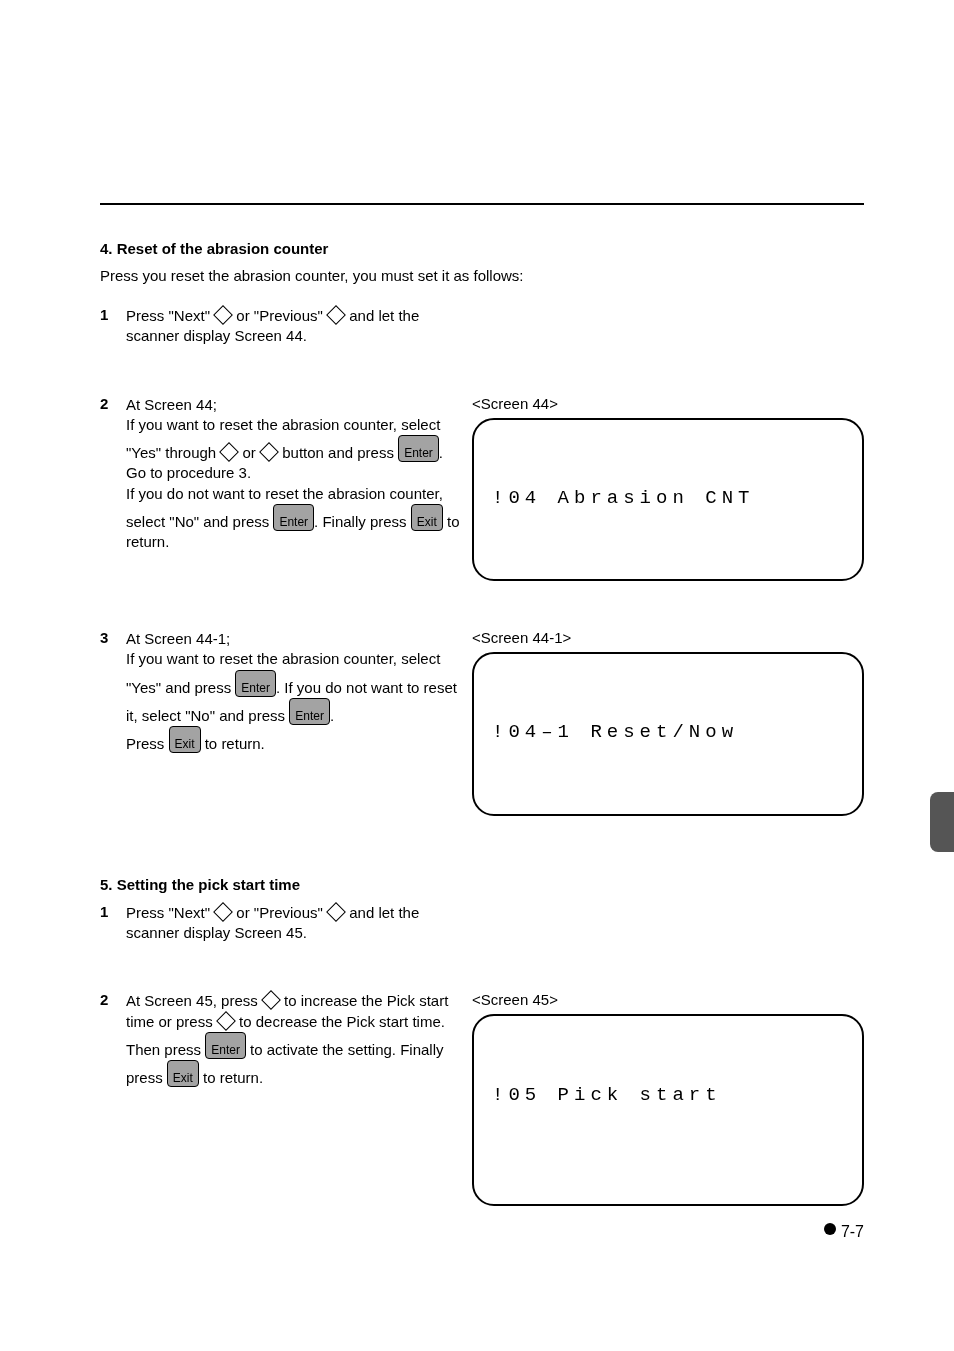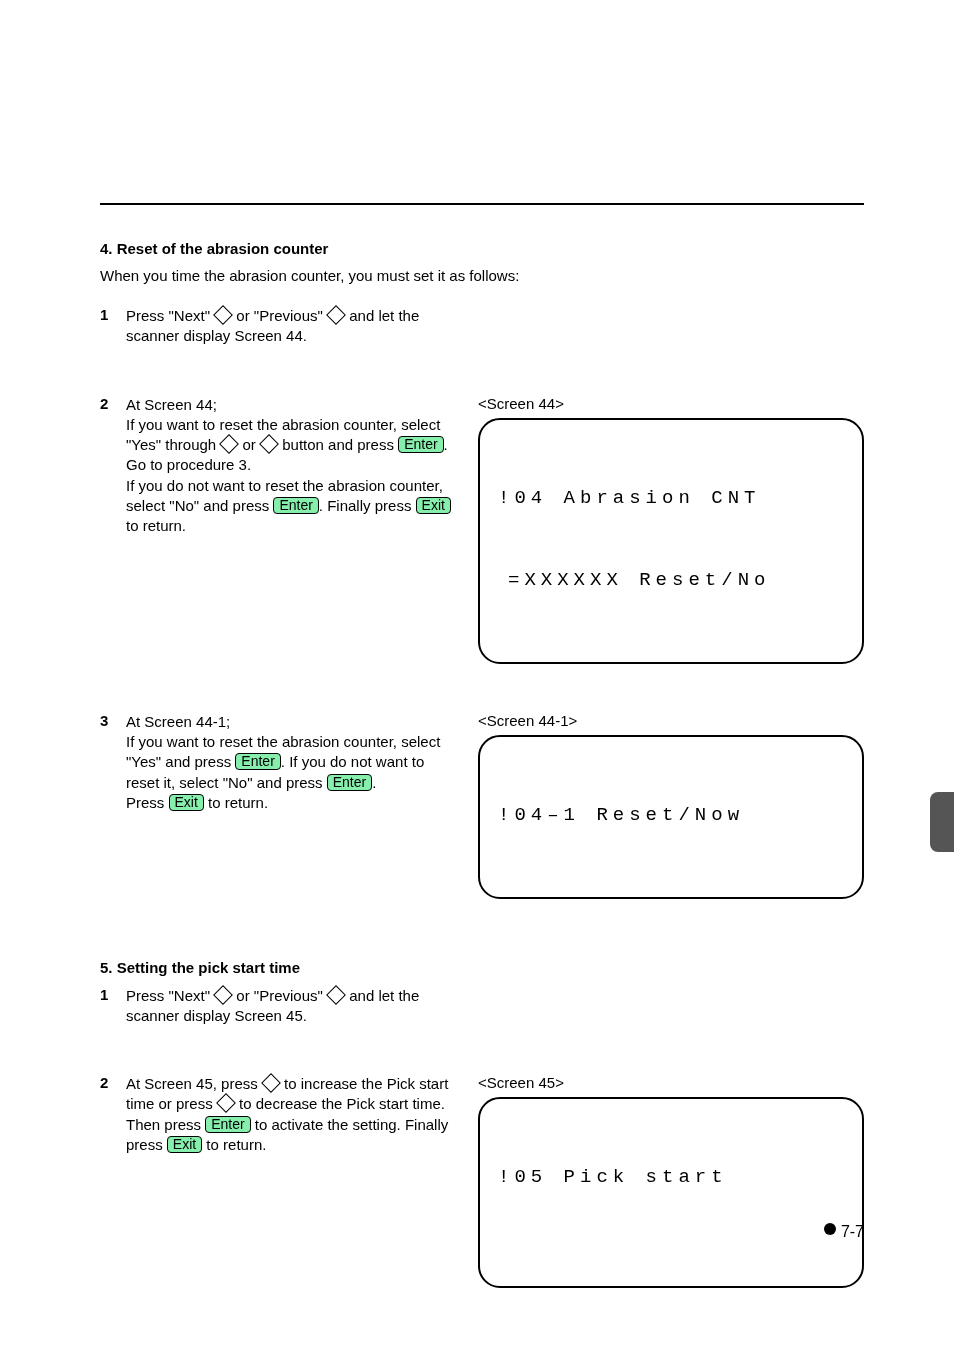--- a/index.html
+++ b/index.html
@@ -51,21 +51,21 @@
   .step-num {
     width: 26px;
     font-weight: bold;
     flex-shrink: 0;
   }
   .step-text {
     line-height: 1.35;
   }
   .right-col {
     flex: 1;
-    margin-left: 18px;
+    margin-left: 12px;
   }
   .screen-caption {
     font-size: 15px;
     margin-bottom: 6px;
   }
   .lcd-box {
     border: 2px solid #000;
     border-radius: 22px;
     padding: 10px 18px 12px 18px;
     font-family: "Courier New", monospace;
@@ -88,26 +88,26 @@
     border: 1.2px solid #000;
     transform: rotate(45deg);
     margin: 0 2px;
     vertical-align: -1px;
     background: #fff;
   }
   .keycap {
     display: inline-block;
     border: 1.2px solid #000;
     border-radius: 4px;
-    font-size: 14px;
-    padding: 0px 5px 1px 5px;
+    font-size: 12px;
+    padding: 10px 5px 1px 5px;
     line-height: 14px;
     vertical-align: 1px;
     font-family: Arial, Helvetica, sans-serif;
-    background: #86efac;
+    background: #a3a3a3;
   }
   .side-tab {
     position: absolute;
     right: 0;
     top: 792px;
     width: 24px;
     height: 60px;
     background: #555;
     border-top-left-radius: 8px;
     border-bottom-left-radius: 8px;
@@ -132,21 +132,21 @@
 </style>
 </head>
 <body>
 
 <div class="page">
   <div class="rule"></div>
 
   <div class="content">
 
     <div class="section-title">4. Reset of the abrasion counter</div>
-    <div class="section-intro">When you time the abrasion counter, you must set it as follows:</div>
+    <div class="section-intro">Press you reset the abrasion counter, you must set it as follows:</div>
 
     <div class="row">
       <div class="left-col">
         <div class="step-num">1</div>
         <div class="step-text">
           <span>Press "Next" </span>
           <span class="diamond"></span>
           <span> or "Previous" </span>
           <span class="diamond"></span>
           <span> and let the scanner display Screen 44.</span>
@@ -170,21 +170,20 @@
           <span class="keycap">Enter</span><span>. Go to procedure 3.</span><br>
           <span>If you do not want to reset the abrasion counter, select "No" and press </span>
           <span class="keycap">Enter</span><span>. Finally press </span>
           <span class="keycap">Exit</span><span> to return.</span>
         </div>
       </div>
       <div class="right-col">
         <div class="screen-caption">&lt;Screen 44&gt;</div>
         <div class="lcd-box">
           <div>!04 Abrasion CNT</div>
-          <div class="lcd-line2">=XXXXXX Reset/No</div>
         </div>
       </div>
     </div>
 
     <div class="spacer-lg"></div>
 
     <div class="row">
       <div class="left-col">
         <div class="step-num">3</div>
         <div class="step-text">

